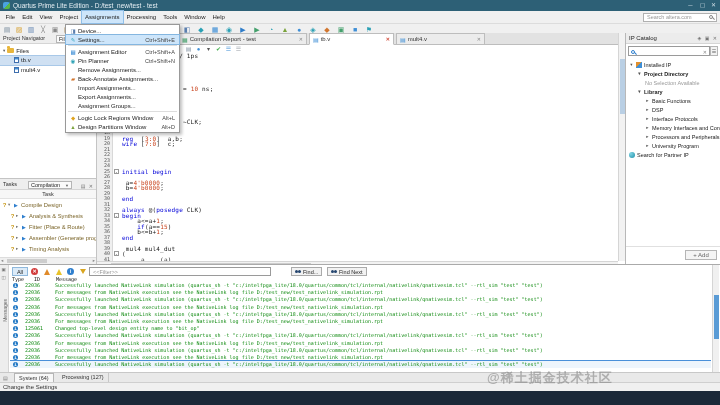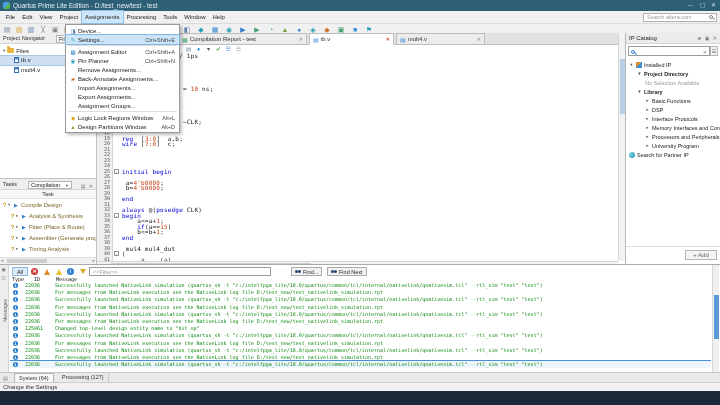--- a/index.html
+++ b/index.html
@@ -610,13 +610,14 @@
         <span class="dlbl">Logic Lock Regions Window</span>
         <span class="dsc">Alt+L</span>
       </div>
       <div class="drow">
         <span class="dico" style="color: rgb(122, 163, 60);">▲</span>
         <span class="dlbl">Design Partitions Window</span>
         <span class="dsc">Alt+D</span>
       </div>
     </div>
 
+  <div class="watermark">@稀土掘金技术社区</div>
 </div>
 
 </body></html>

